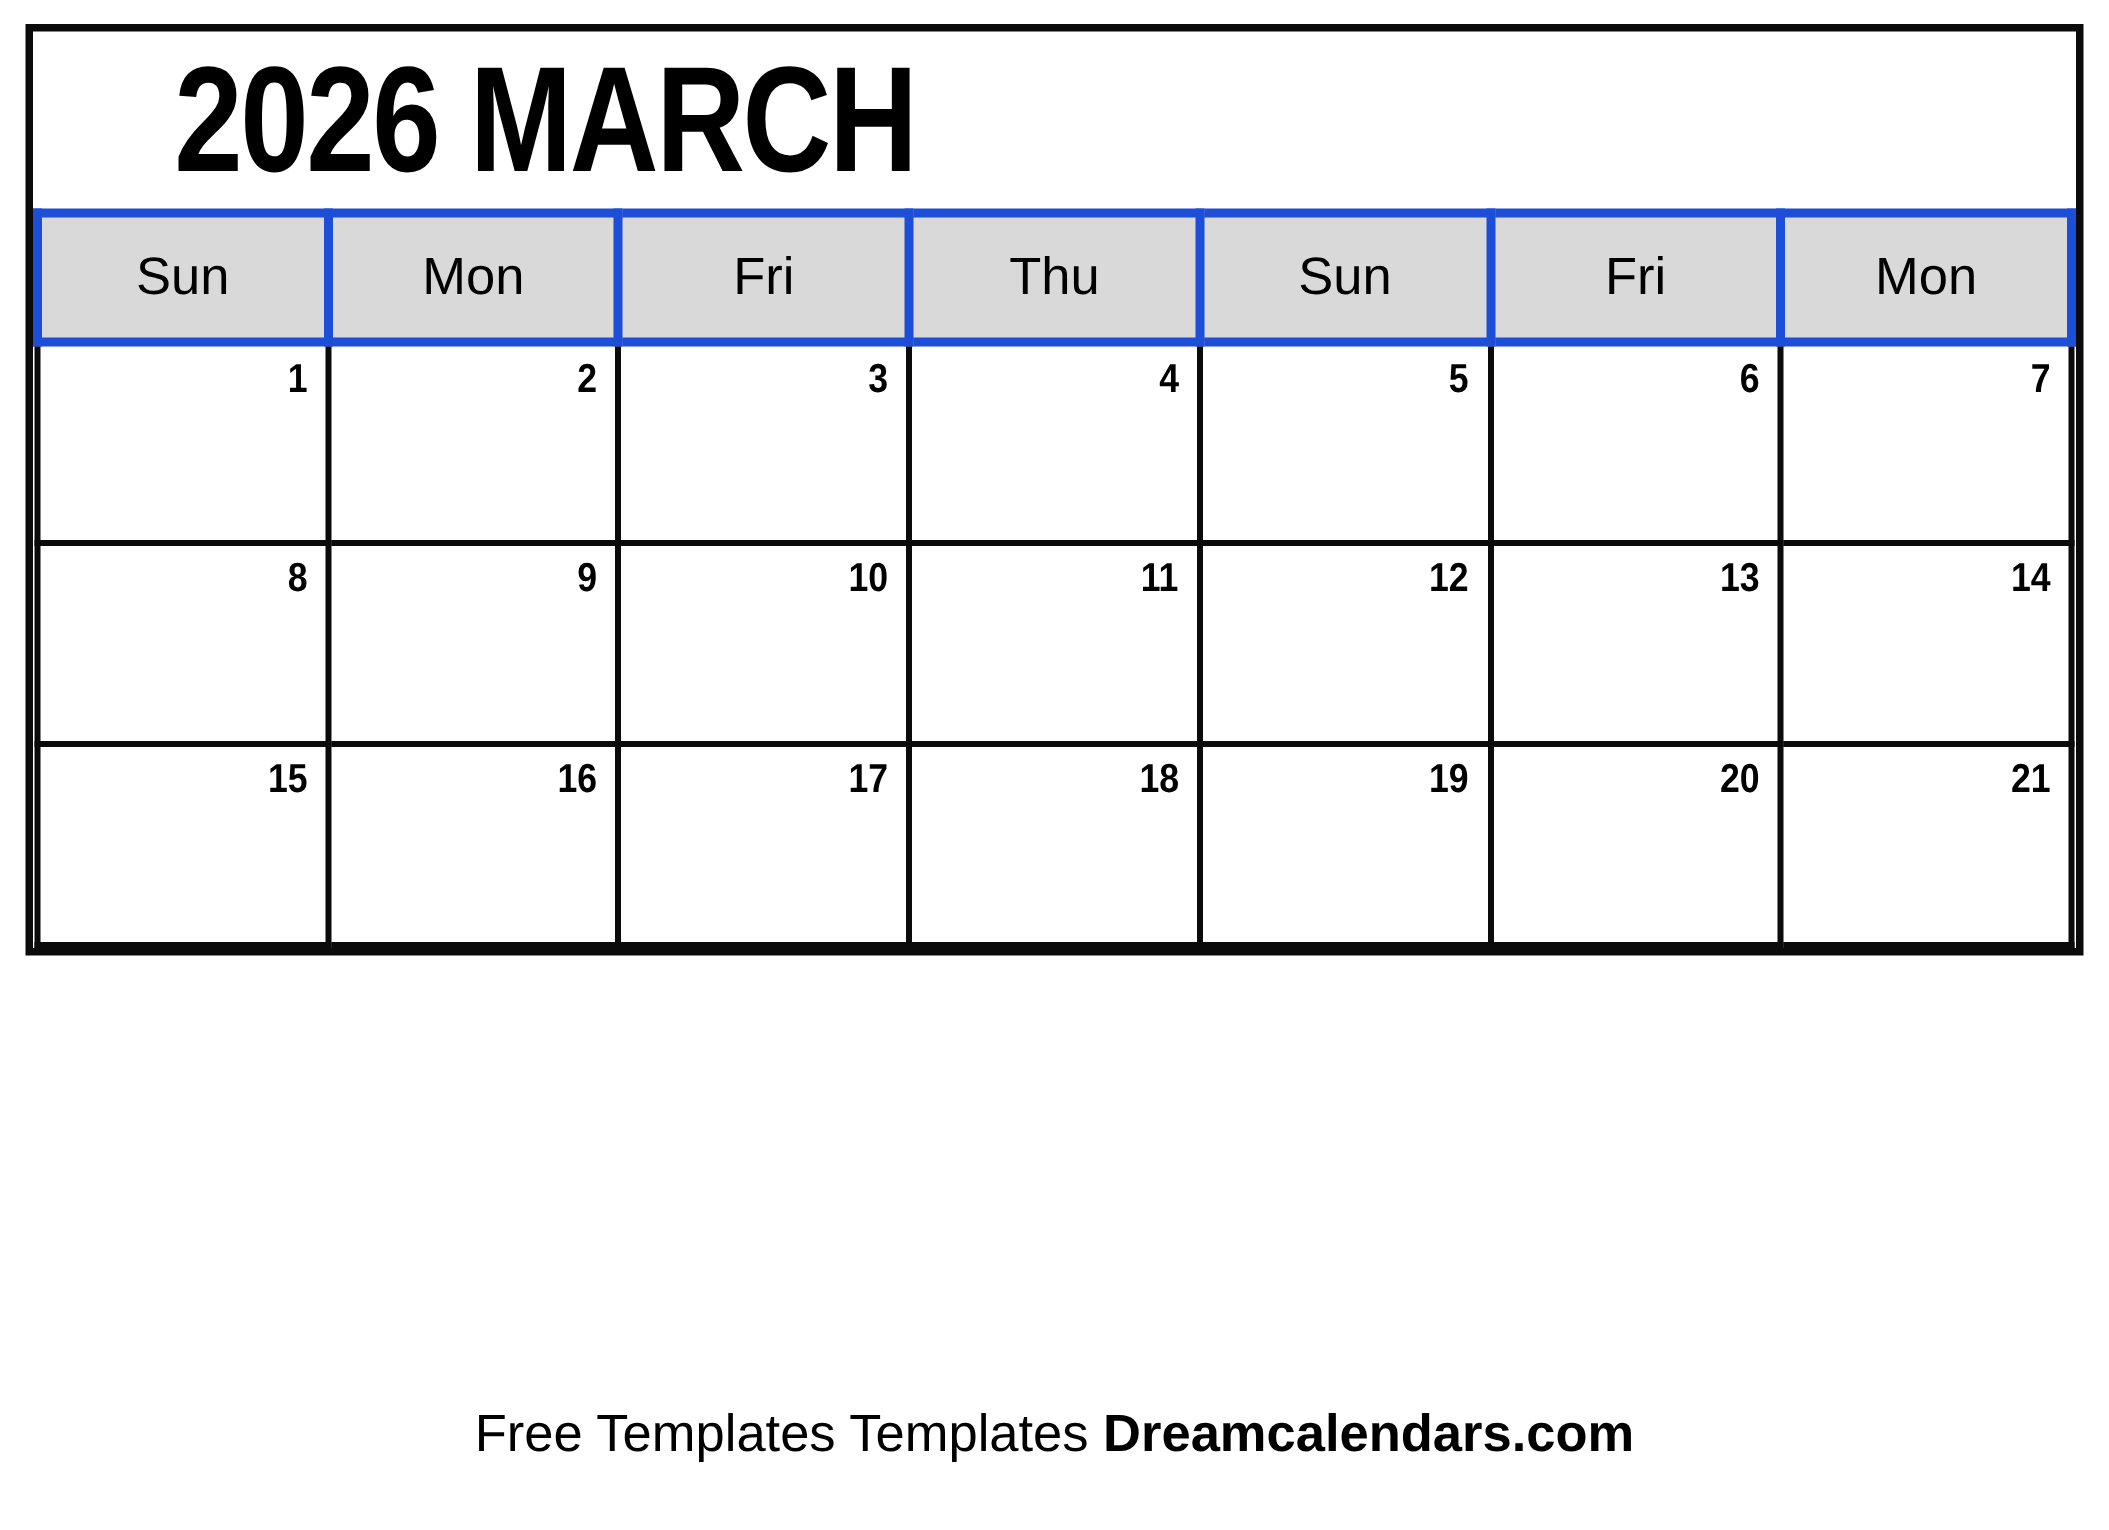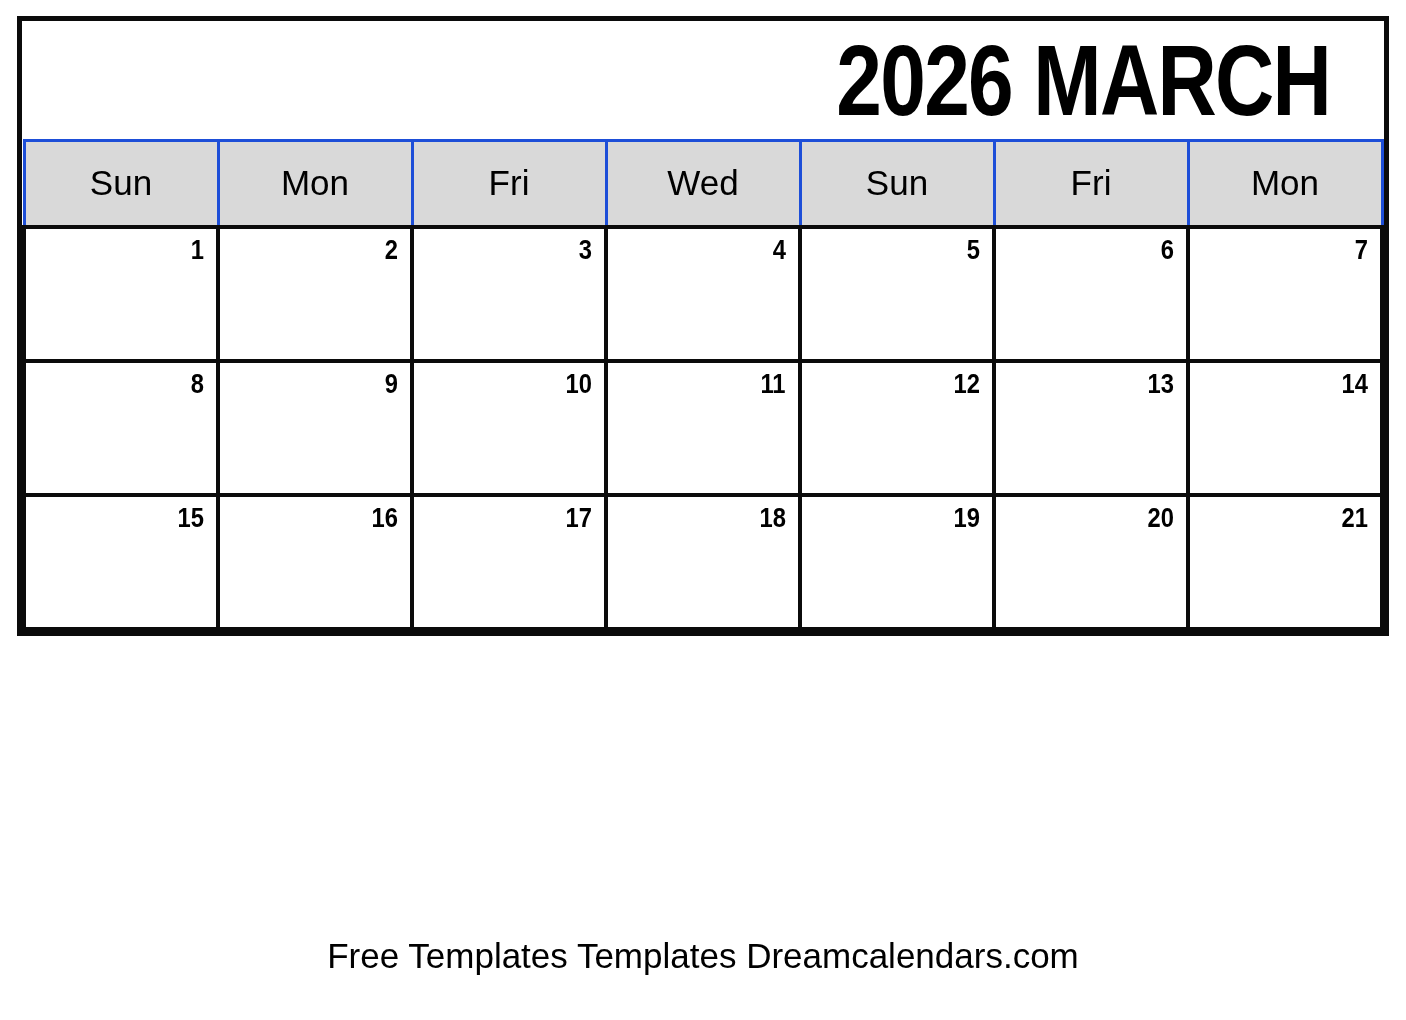--- a/index.html
+++ b/index.html
@@ -24,42 +24,43 @@
     left: 17px;
     top: 16px;
     width: 1372px;
     border: 5px solid #0b0b0b;
     background: #ffffff;
   }
   .title-bar {
     height: 118px;
     display: flex;
     align-items: center;
-    justify-content: flex-end;
+    justify-content: flex-start;
     overflow: visible;
+    padding-left: 40px;
   }
   .title-text {
     display: inline-block;
     font-size: 100px;
     font-weight: 700;
     letter-spacing: -2px;
     white-space: nowrap;
     transform: scaleX(0.82);
     transform-origin: 50% 50%;
     line-height: 1;
   }
   table.calendar-grid {
     width: 100%;
     border-collapse: collapse;
     table-layout: fixed;
   }
   th.weekday-cell {
     height: 86px;
     background: #d9d9d9;
-    border: 3px solid #1d4ed8;
+    border: 6px solid #1d4ed8;
     font-size: 35px;
     font-weight: 400;
     text-align: center;
     vertical-align: middle;
   }
   td.day-cell {
     height: 134px;
     border: 4px solid #0b0b0b;
     background: #ffffff;
     vertical-align: top;
@@ -78,39 +79,39 @@
     position: absolute;
     left: 0;
     top: 936px;
     width: 1406px;
     text-align: center;
     font-size: 35px;
     font-weight: 400;
     white-space: nowrap;
   }
   .footer .brand {
-    font-weight: 400;
+    font-weight: 700;
     text-align: center;
   }
 </style>
 </head>
 <body>
 
 <div class="page">
   <div class="calendar">
     <div class="title-bar">
       <span class="title-text">2026 MARCH</span>
     </div>
     <table class="calendar-grid">
       <thead>
         <tr>
           <th class="weekday-cell">Sun</th>
           <th class="weekday-cell">Mon</th>
           <th class="weekday-cell">Fri</th>
-          <th class="weekday-cell">Wed</th>
+          <th class="weekday-cell">Thu</th>
           <th class="weekday-cell">Sun</th>
           <th class="weekday-cell">Fri</th>
           <th class="weekday-cell">Mon</th>
         </tr>
       </thead>
       <tbody>
         <tr>
           <td class="day-cell"><span class="date-number">1</span></td>
           <td class="day-cell"><span class="date-number">2</span></td>
           <td class="day-cell"><span class="date-number">3</span></td>

